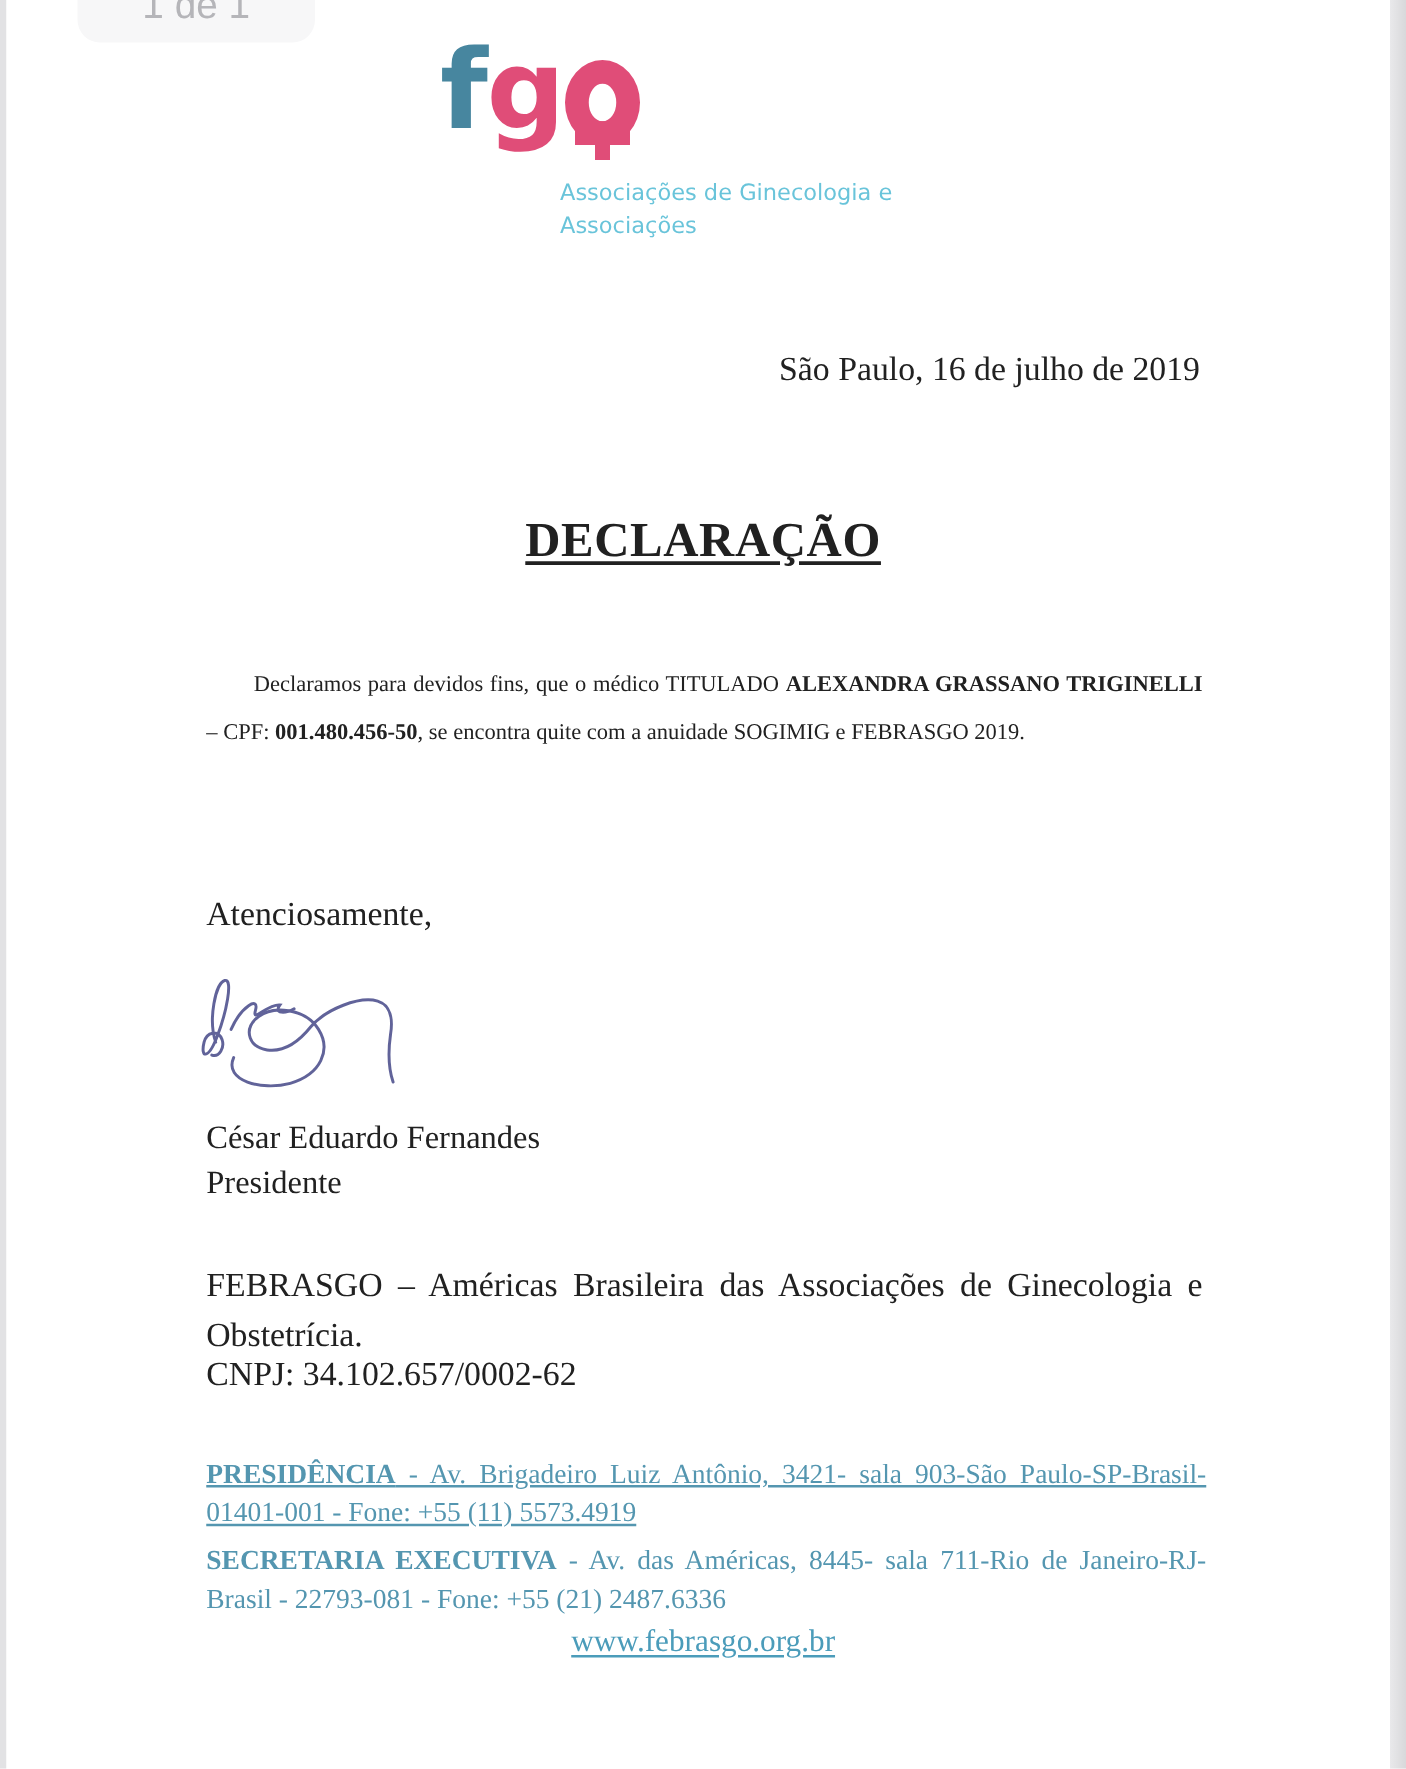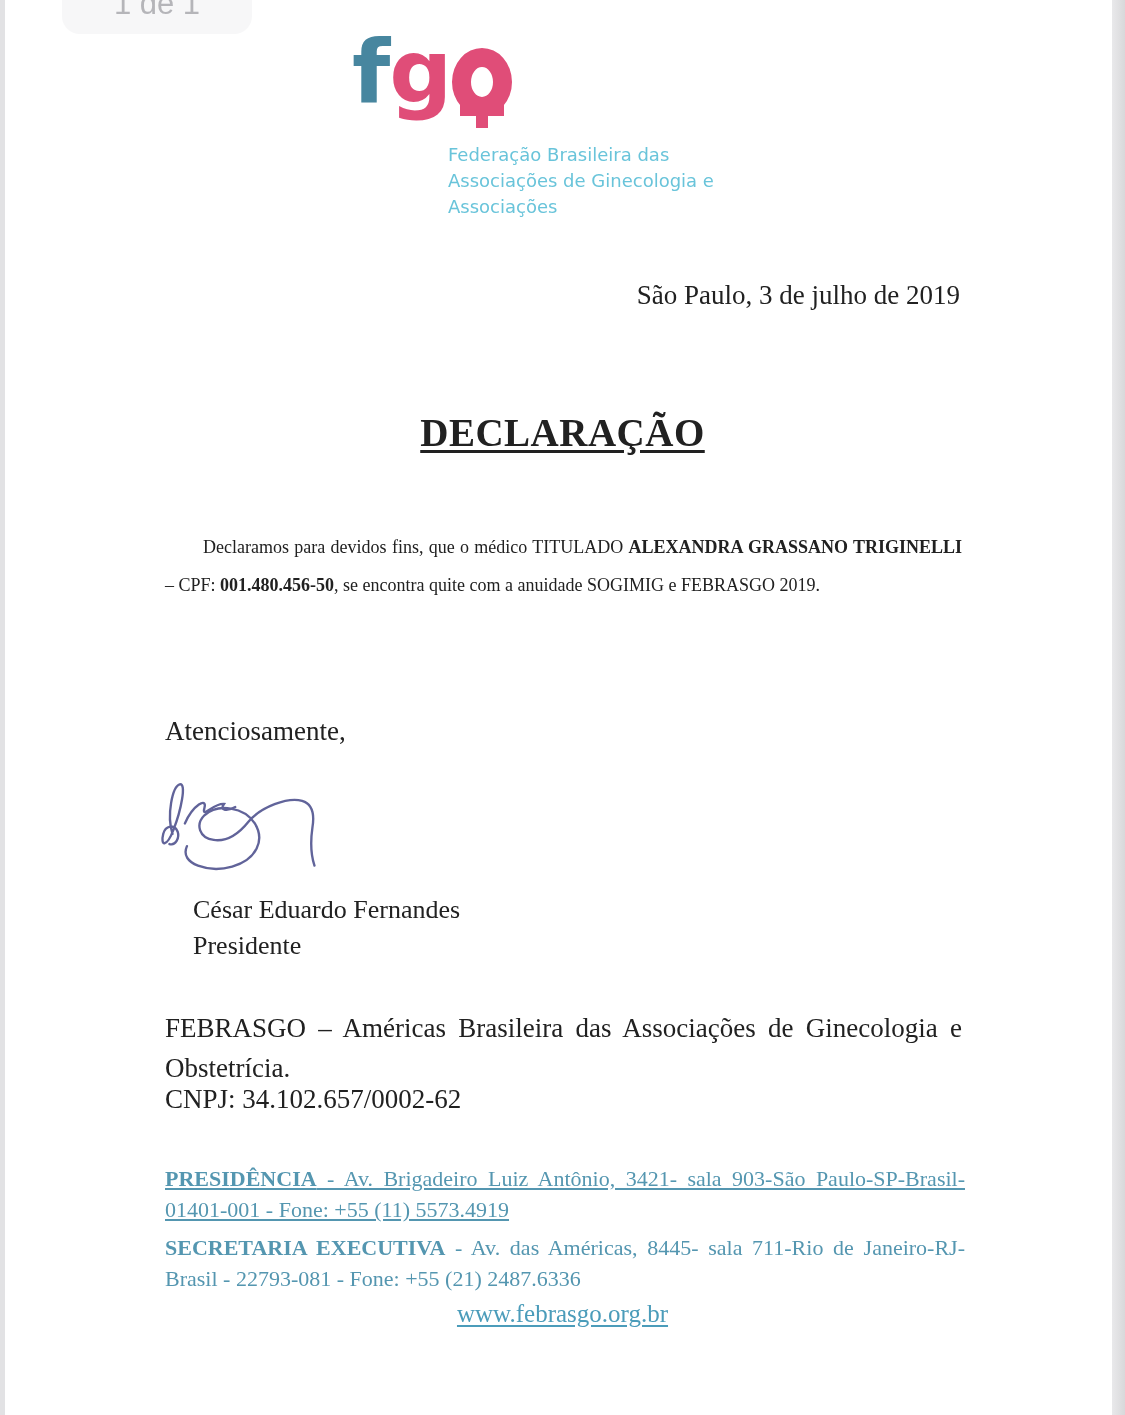--- a/index.html
+++ b/index.html
@@ -43,21 +43,21 @@
   .dateline { position:absolute; left:165px; top:280px; width:795px;
     text-align:right; font-size:27px; }
   .doc-title { position:absolute; left:165px; top:410px; width:795px;
     text-align:center; font-size:39px; font-weight:bold; letter-spacing:0.5px;
     text-decoration:underline; text-underline-offset:4px; }
   .body-par { position:absolute; left:165px; top:528px; width:797px;
     font-size:18px; line-height:38px; text-align:justify; text-indent:38px; }
   .closing { position:absolute; left:165px; top:716px; font-size:27px; }
   .signature { position:absolute; left:156px; top:770px; }
   .signer { position:absolute; left:165px; top:892px; font-size:26px; line-height:36px; }
-  .signer span { display:block;margin-left:28px; }
+  .signer span { display:block; }
   .org-par { position:absolute; left:165px; top:1008px; width:797px;
     font-size:27px; line-height:40px; text-align:justify; }
   .cnpj { position:absolute; left:165px; top:1084px; font-size:27px; }
   
   .footer-par { position:absolute; left:165px; width:800px;
     font-size:22px; line-height:31px; text-align:justify; color:var(--footer); }
   .footer-par b { font-weight:bold; }
   .fp1 { top:1163px;text-decoration:underline; }
   .fp2 { top:1232px;font-family:Liberation Serif, serif; }
   .site { position:absolute; left:165px; top:1300px; width:795px; text-align:center; }
@@ -77,26 +77,25 @@
 <div class="logo">
   <div class="wordmark">
     <span class="wm-f">f</span>
     <span class="wm-g">g</span>
     <span class="wm-o">
       <span class="stem"></span>
       <span class="bar"></span>
     </span>
   </div>
   <div class="logo-sub">
-    <span>Federação Brasileira das</span>
     <span>Associações de Ginecologia e Associações</span>
   </div>
 </div>
 
-<div class="dateline">São Paulo, 3 de julho de 2019</div>
+<div class="dateline">São Paulo, 16 de julho de 2019</div>
 
 <div class="doc-title">DECLARAÇÃO</div>
 
 <p class="body-par"><span>Declaramos para devidos fins, que o médico TITULADO </span><strong>ALEXANDRA GRASSANO TRIGINELLI</strong><span> – CPF: </span><strong>001.480.456-50</strong><span>, se encontra quite com a anuidade SOGIMIG e FEBRASGO 2019.</span></p>
 
 <div class="closing">Atenciosamente,</div>
 
 <svg class="signature" width="175" height="108" viewBox="0 0 170 105" fill="none">
   <g stroke="#50538f" stroke-width="2.3" stroke-linecap="round" fill="none" opacity="0.9">
     <path d="M16,62 C10,44 16,16 23,14 C30,12 24,40 17,58 C10,76 4,74 7,62 C9,54 18,52 21,60 C23,66 19,74 13,72"></path>

